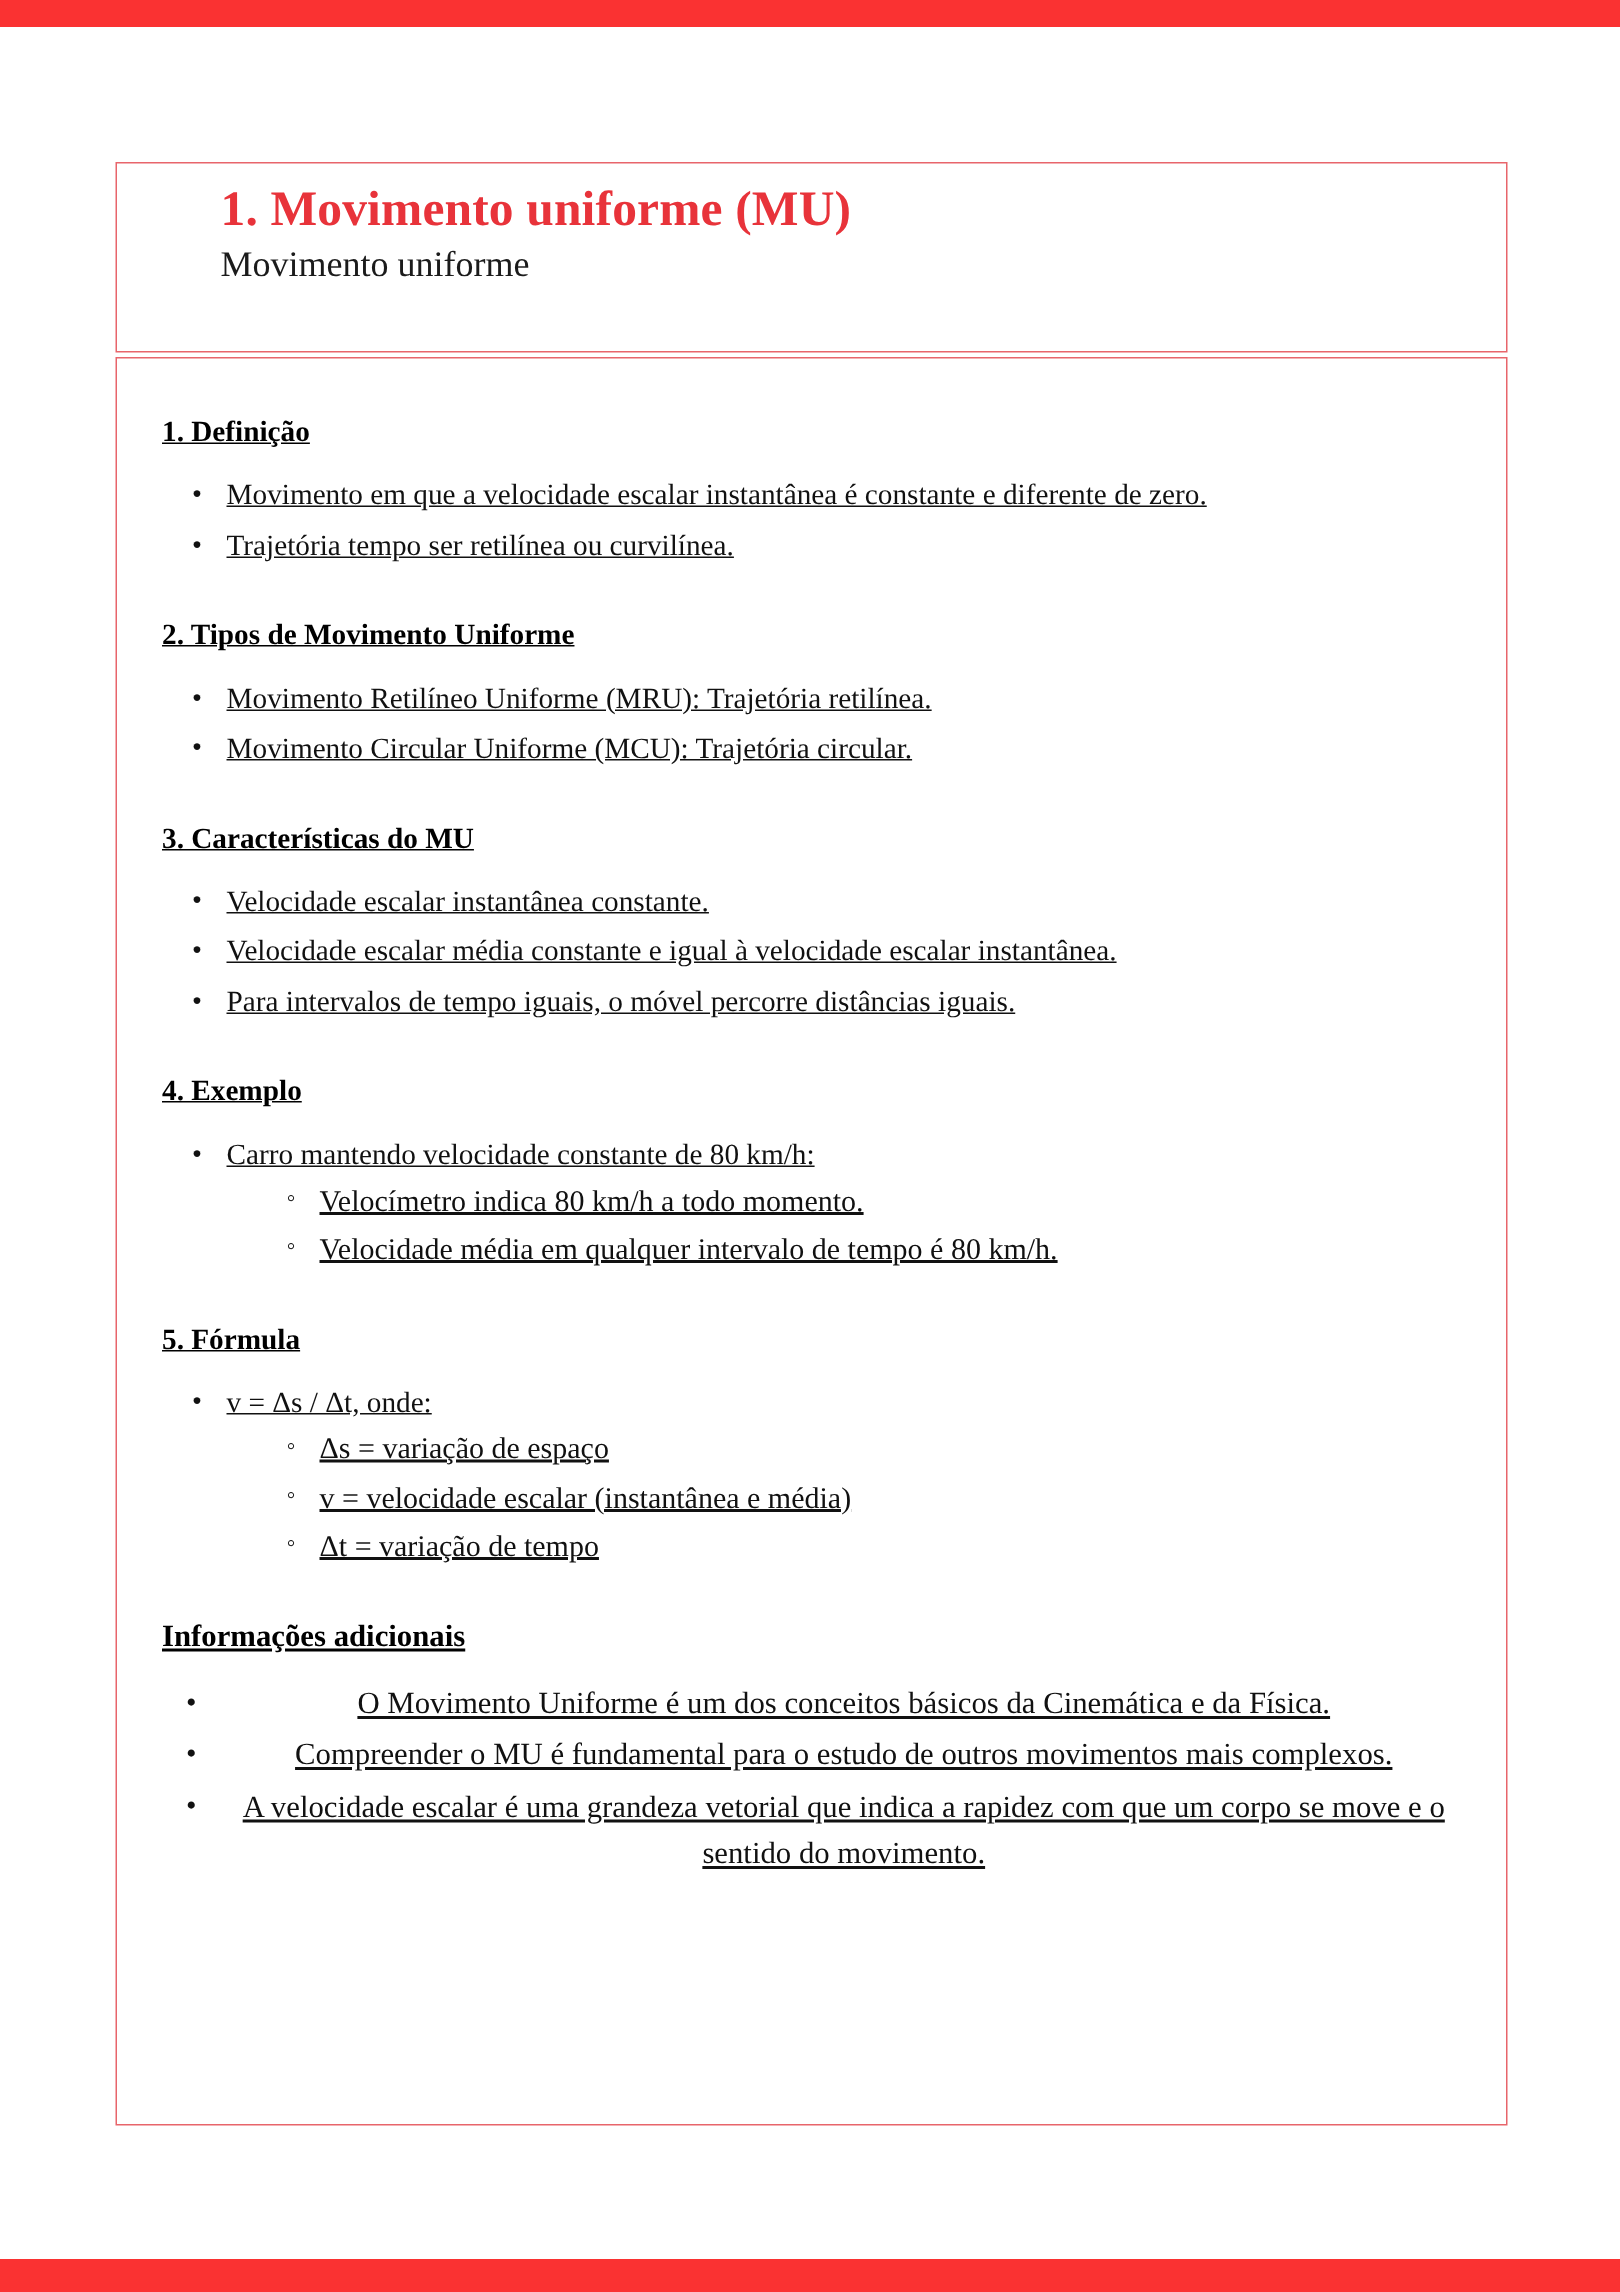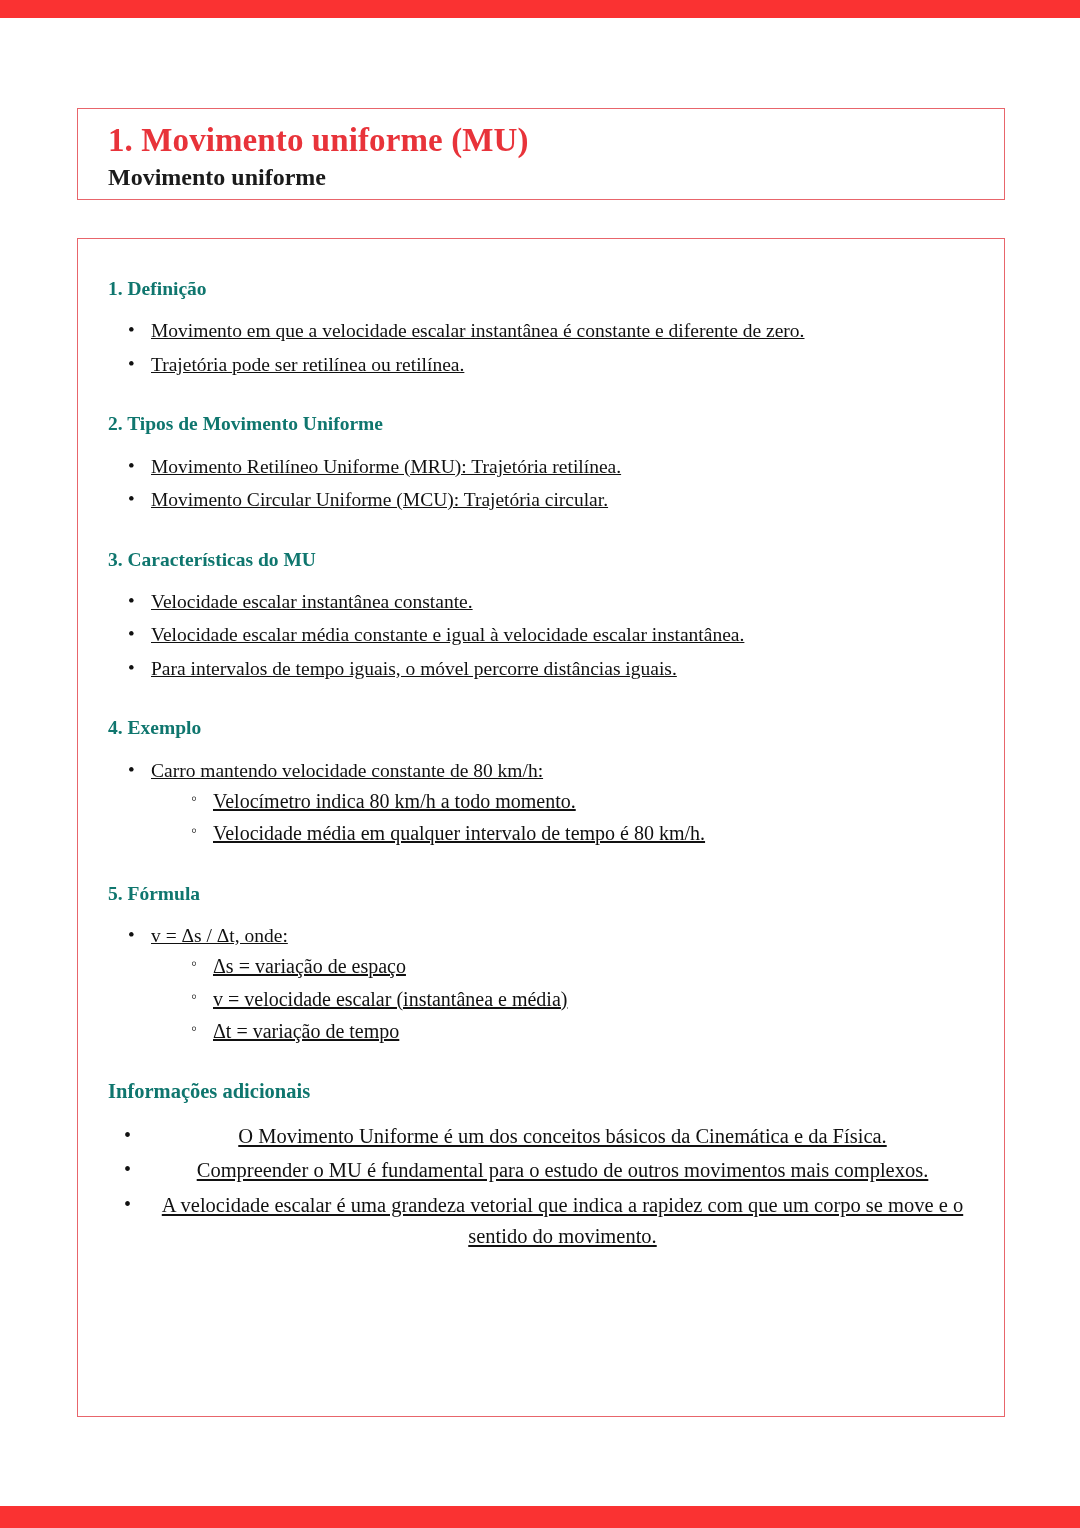--- a/index.html
+++ b/index.html
@@ -37,41 +37,42 @@
     width: 1080px;
     height: 1528px;
   }
 
   
   .header-box {
     position: absolute;
     left: 77px;
     top: 108px;
     width: 928px;
-    height: 92px;
+    height: 127px;
     border: 1.6px solid #e8656b;
     box-sizing: border-box;
     background: #fff;
+    padding-left: 39px;
   }
   .header-inner {
     padding: 14px 0 0 30px;
   }
   .doc-title {
     color: #e8333a;
     font-size: 33px;
     font-weight: bold;
     line-height: 1.08;
     letter-spacing: 0.1px;
     margin: 0;
     white-space: nowrap;
   }
   .doc-subtitle {
     color: #1b1b1b;
     font-size: 24px;
-    font-weight: bold;
+    font-weight: normal;
     line-height: 1.2;
     margin: 4px 0 0 0;
     white-space: nowrap;
   }
 
   
   .content-box {
     position: absolute;
     left: 77px;
     top: 238px;
@@ -85,23 +86,24 @@
     padding: 38px 26px 0 30px;
   }
 
   
   .section {
     margin: 0 0 6px 0;
   }
   .section-heading {
     font-size: 19.5px;
     font-weight: bold;
-    color: #0f766e;
+    color: #000000;
     margin: 0 0 16px 0;
     line-height: 1.25;
+    text-decoration: underline;
   }
   .section + .section .section-heading {
     margin-top: 0;
   }
   .section { padding-bottom: 22px; }
 
   
   ul.bullets {
     list-style: none;
     margin: 0;
@@ -176,21 +178,21 @@
       <div class="doc-subtitle">Movimento uniforme</div>
     </div>
   </div>
 
   <div class="content-box">
     <div class="content-inner" id="sections-root">
         <div class="section">
           <div class="section-heading">1. Definição</div>
           <ul class="bullets">
             <li><span>Movimento em que a velocidade escalar instantânea é constante e diferente de zero.</span></li>
-            <li><span>Trajetória pode ser retilínea ou retilínea.</span></li>
+            <li><span>Trajetória tempo ser retilínea ou curvilínea.</span></li>
           </ul>
         </div>
         <div class="section">
           <div class="section-heading">2. Tipos de Movimento Uniforme</div>
           <ul class="bullets">
             <li><span>Movimento Retilíneo Uniforme (MRU): Trajetória retilínea.</span></li>
             <li><span>Movimento Circular Uniforme (MCU): Trajetória circular.</span></li>
           </ul>
         </div>
         <div class="section">

